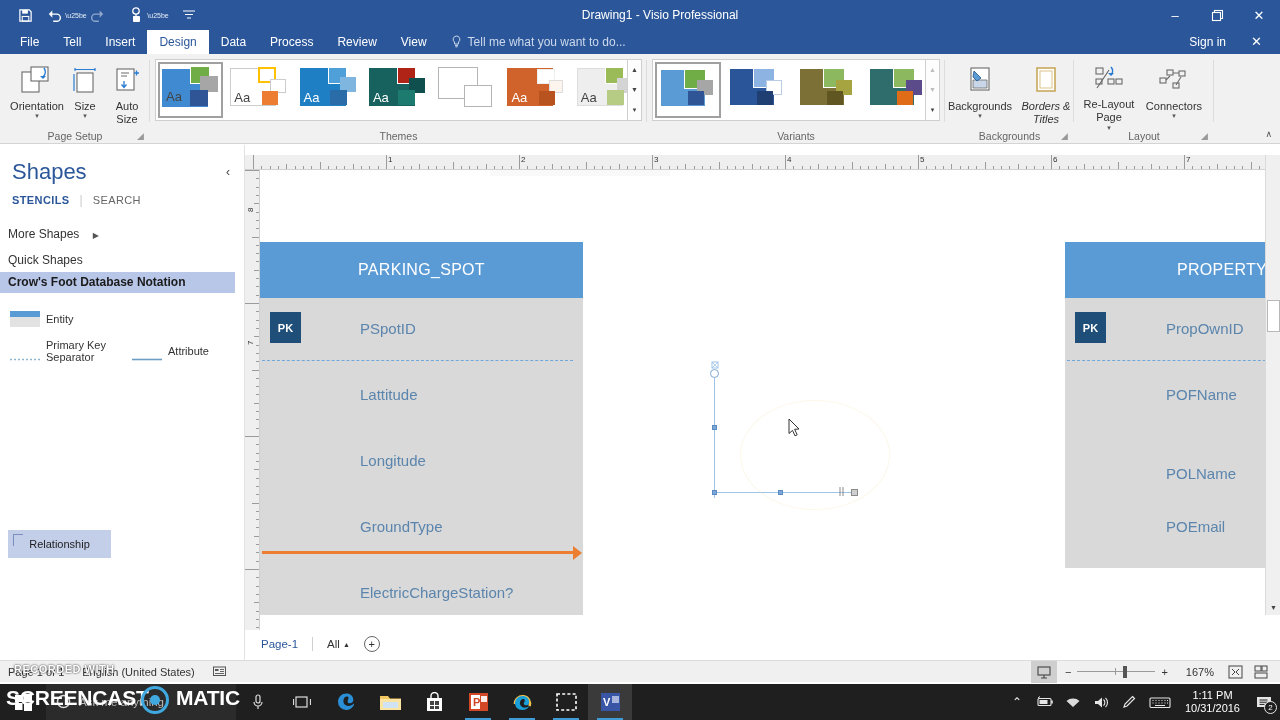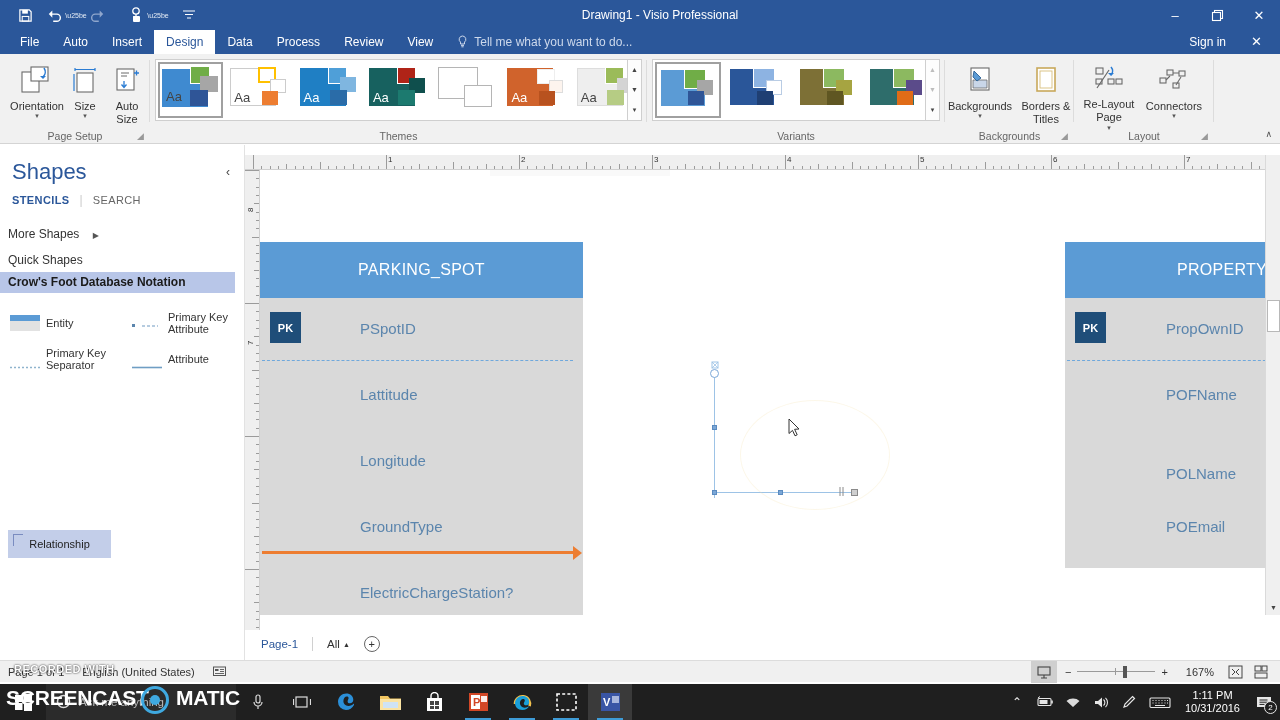--- a/index.html
+++ b/index.html
@@ -367,21 +367,21 @@
             <rect x="1.5" y="3.5" width="8" height="8" fill="#2b579a" stroke="#fff" stroke-width="1.1"></rect>
           </svg>
       </div>
       <div class="wc">✕</div>
     </div>
   </div>
 
   <div class="tabbar">
     <div class="tabs">
       <div class="tab">File</div>
-      <div class="tab">Auto</div>
+      <div class="tab">Tell</div>
       <div class="tab">Insert</div>
       <div class="tab active">Design</div>
       <div class="tab">Data</div>
       <div class="tab">Process</div>
       <div class="tab">Review</div>
       <div class="tab">View</div>
       <div class="tellme">
         <span class="bulb">
           <svg width="11" height="13" viewBox="0 0 11 13">
               <path d="M5.5 1a3.4 3.4 0 0 0-2 6.1V9h4V7.1A3.4 3.4 0 0 0 5.5 1z" fill="none" stroke="#cdd9ec" stroke-width="1"></path>
@@ -540,21 +540,21 @@
         <span class="ic">
           <svg width="30" height="30" viewBox="0 0 30 30">
               <rect x="6" y="3" width="18" height="22" fill="#fff" stroke="#6a6a6a" stroke-width="1.1"></rect>
               <path d="M8 15h14v8H8z" fill="#c9d6e8" stroke="#6a6a6a" stroke-width=".8"></path>
               <path d="M9 6l7 7-4 3-4-4z" fill="#5b9bd5" stroke="#2b5f92" stroke-width=".9"></path>
             </svg>
         </span>
         <span class="lbl">Backgrounds</span>
         <span class="cv">▾</span>
       </div>
-      <div class="bigbtn" style="left:70px; width:62px; line-height:13px;">
+      <div class="bigbtn" style="left:70px; width:62px; line-height:13px;font-style:italic;">
         <span class="ic">
           <svg width="26" height="30" viewBox="0 0 26 30">
               <rect x="4" y="3" width="18" height="23" fill="#fff" stroke="#c8a85a" stroke-width="1.6"></rect>
               <rect x="7" y="6" width="12" height="17" fill="none" stroke="#d8be7c" stroke-width=".9"></rect>
             </svg>
         </span>
         <span class="lbl">Borders &amp; Titles</span>
       </div>
       <div class="grp-label">Backgrounds</div>
       <div class="dlg-launch" style="right:6px;">◢</div>
@@ -619,29 +619,20 @@
     </div>
 
     <div class="stencil-grid">
       <div class="sgrow">
         <div class="sgcell">
           <span class="mini-entity">
             <span class="mh" style="display:block"></span>
               <span class="mb" style="display:block"></span>
           </span>
           <span class="name">Entity</span>
-        </div>
-        <div class="sgcell">
-          <span class="mini-pkattr">
-            <svg width="30" height="8" viewBox="0 0 30 8">
-                <rect x="0" y="2" width="3" height="3" fill="#5b85ad"></rect>
-                <path d="M10 4h16" stroke="#9fbcd6" stroke-width="1.6" stroke-dasharray="3 2"></path>
-              </svg>
-          </span>
-          <span class="name">Primary Key Attribute</span>
         </div>
       </div>
       <div class="sgrow">
         <div class="sgcell">
           <span class="mini-line">
             <svg width="30" height="3" viewBox="0 0 30 3">
                 <path d="M0 1.5h30" stroke="#8fb4cd" stroke-width="1.4" stroke-dasharray="2 2"></path>
               </svg>
           </span>
           <span class="name">Primary Key Separator</span>

